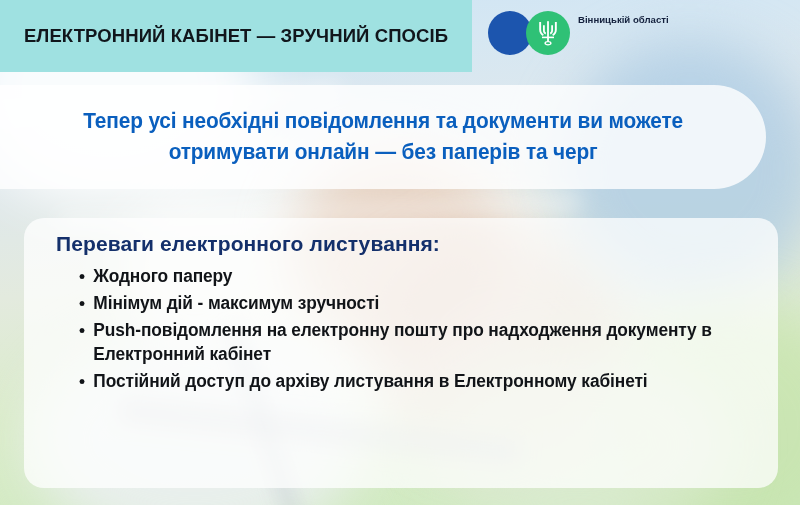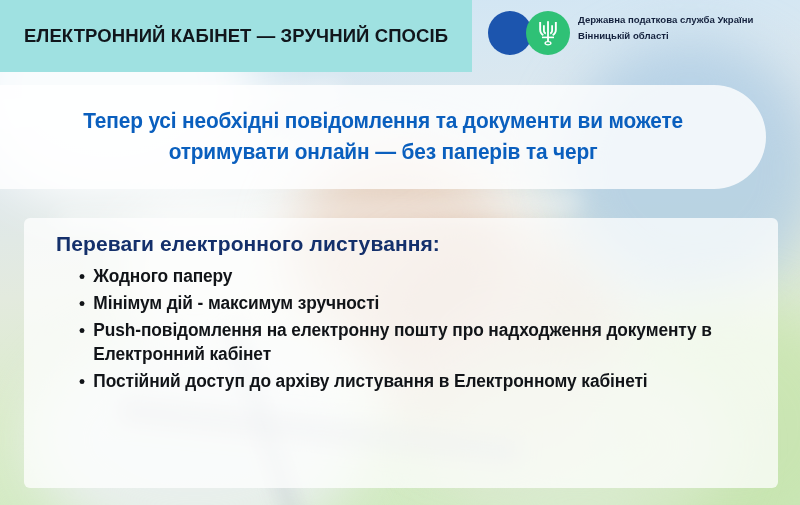--- a/index.html
+++ b/index.html
@@ -158,21 +158,21 @@
   }
 
   
   .panel-adv {
     position: absolute;
     left: 24px;
     top: 218px;
     width: 754px;
     height: 270px;
     background: rgba(255,255,255,.74);
-    border-radius: 6px;
+    border-radius: 20px;
     z-index: 4;
     box-sizing: border-box;
     padding: 14px 26px 0 18px;
   }
   .adv-heading {
     color: #14306b;
     font-size: 21px;
     font-weight: bold;
     letter-spacing: .1px;
     margin: 0 0 6px 14px;
@@ -240,21 +240,20 @@
             <path d="M6.0 5.3 h1.8 v5.0 c0 1.3 .5 2.1 1.3 2.5 l-.6 1.7 C6.9 13.9 6.0 12.4 6.0 10.3 Z"></path>
             <path d="M16.0 5.3 h-1.8 v5.0 c0 1.3 -.5 2.1 -1.3 2.5 l.6 1.7 c1.6 -.6 2.5 -2.1 2.5 -4.2 Z"></path>
             <path d="M11 21.0 c-2.0 0 -3.6 .9 -3.6 2.3 0 1.3 1.6 2.2 3.6 2.2 s3.6 -.9 3.6 -2.2 c0 -1.4 -1.6 -2.3 -3.6 -2.3 z
                      m0 1.3 c1.2 0 2.1 .4 2.1 1.0 0 .5 -.9 .9 -2.1 .9 s-2.1 -.4 -2.1 -.9 c0 -.6 .9 -1.0 2.1 -1.0 z"></path>
             <rect x="5.0" y="16.6" width="12" height="1.6"></rect>
           </g>
         </svg>
       </div>
     </div>
     <div class="agency-text">
-      <div>Державна податкова служба України</div>
       <div>Вінницькій області</div>
     </div>
   </div>
 
   <div class="panel-lead">
     <div class="lead-line">Тепер усі необхідні повідомлення та документи ви можете</div>
     <div class="lead-line">отримувати онлайн — без паперів та черг</div>
   </div>
 
   <div class="panel-adv">

